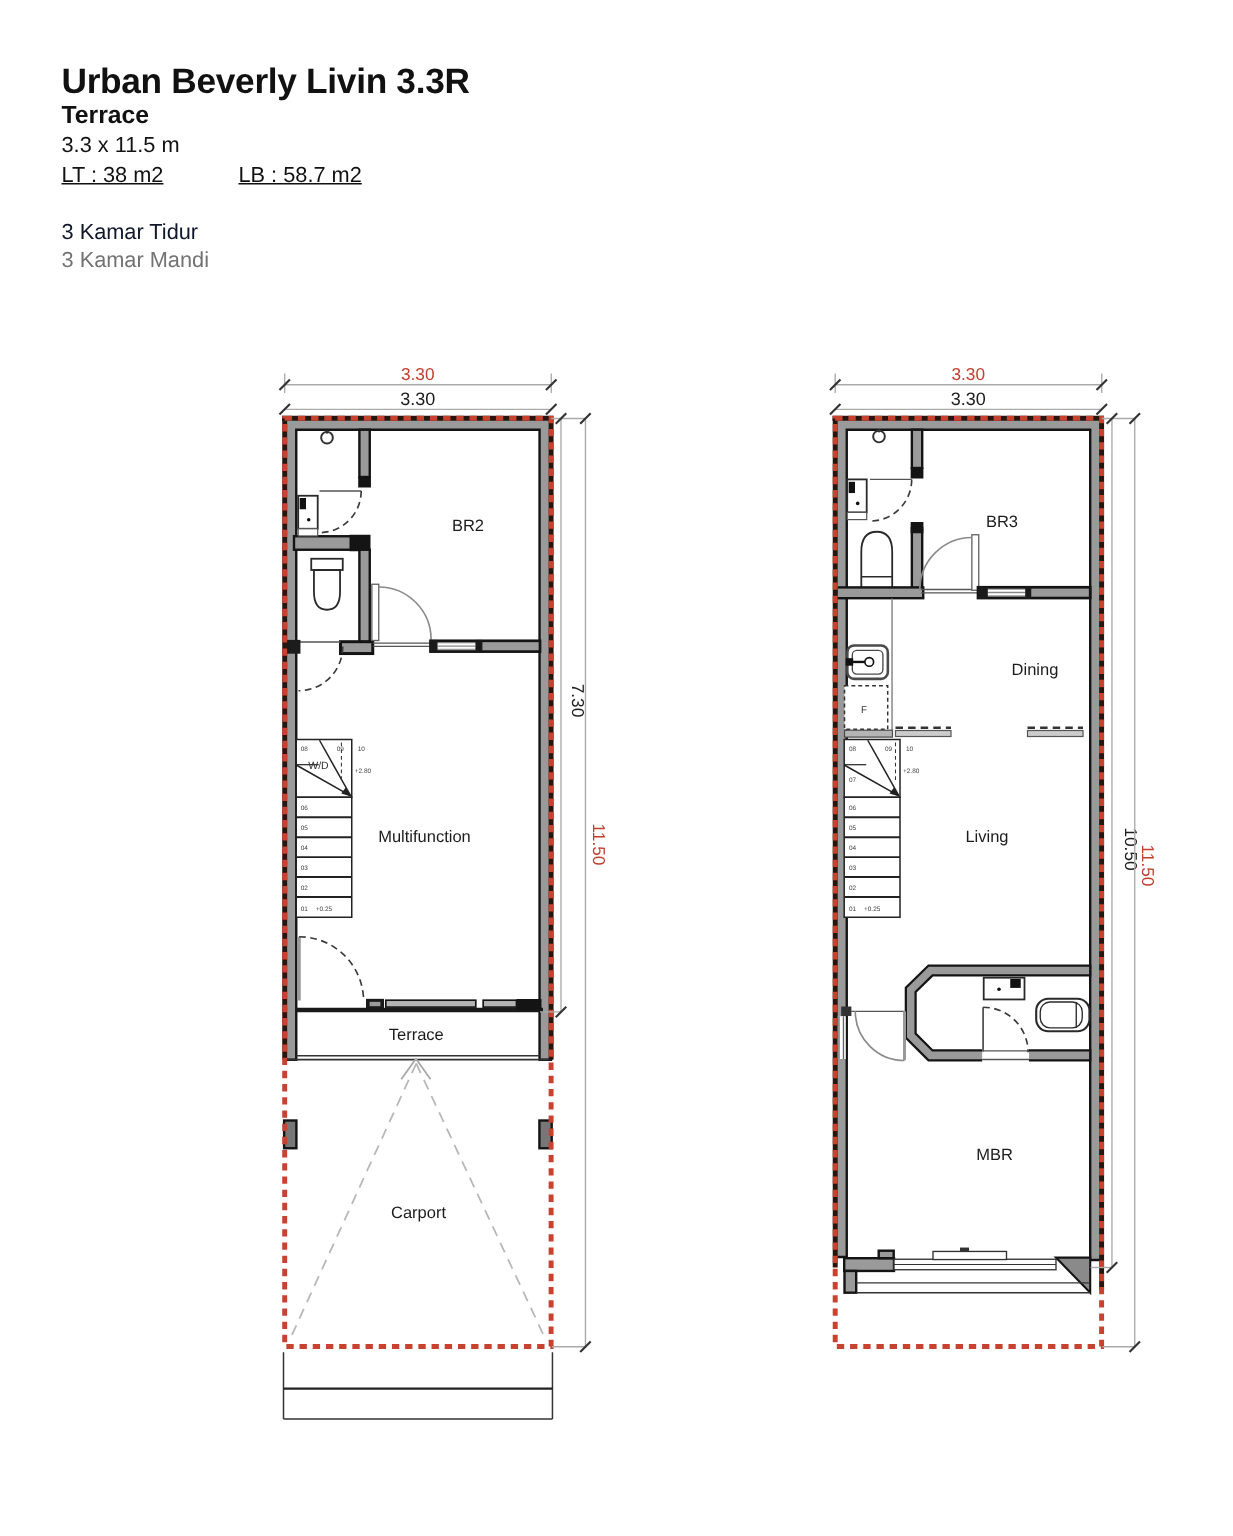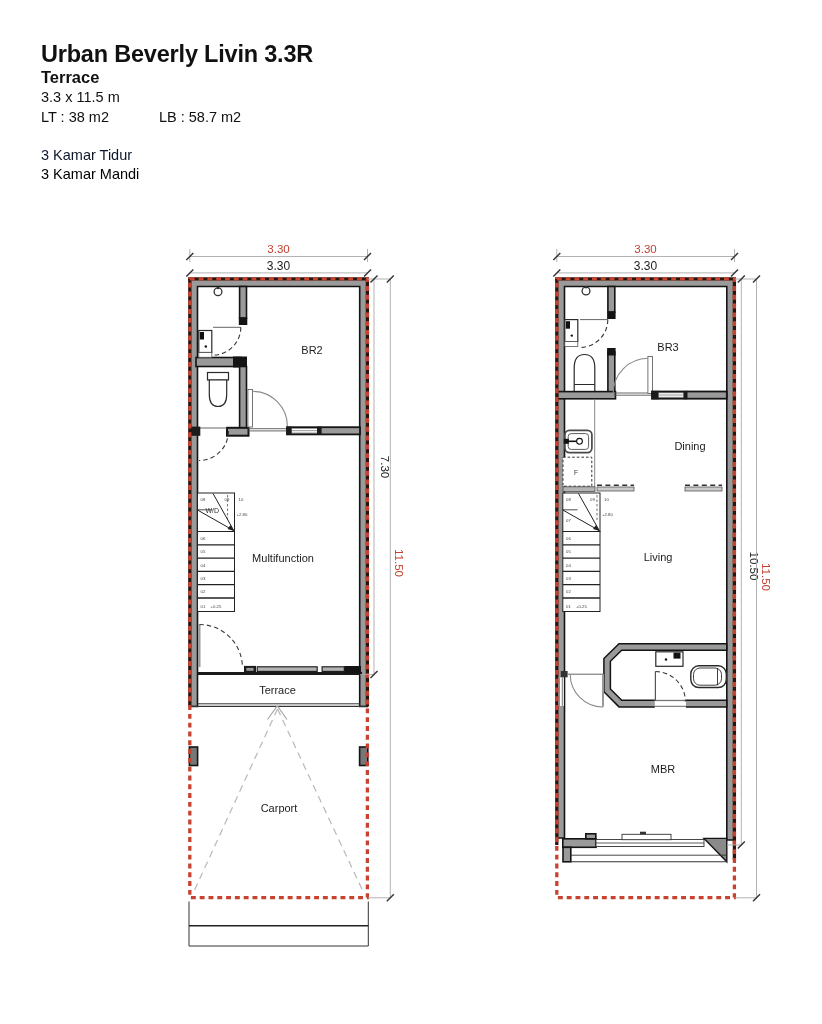--- a/index.html
+++ b/index.html
@@ -21,25 +21,25 @@
 </head>
 <body>
 <div id="page">
 
 <div style="position:absolute;left:41px;top:41px;font-weight:bold;font-size:23.5px;letter-spacing:-0.2px;color:#111;">Urban Beverly Livin 3.3R</div>
 
 <div style="position:absolute;left:41px;top:68px;font-weight:bold;font-size:16.5px;color:#111;">Terrace</div>
 
 <div style="position:absolute;left:41px;top:89px;font-size:14.5px;color:#111;text-align:right;">3.3 x 11.5 m</div>
 
-<div style="position:absolute;left:41px;top:109px;font-size:14.5px;color:#111;">LT : 38 m2<span style="margin-left:50px;">LB : 58.7 m2</span></div>
+<div style="position:absolute;left:41px;top:109px;font-size:14.5px;color:#111;text-decoration:underline;">LT : 38 m2<span style="margin-left:50px;">LB : 58.7 m2</span></div>
 
 <div style="position:absolute;left:41px;top:147px;font-size:14.5px;color:#0f172a;">3 Kamar Tidur</div>
 
-<div style="position:absolute;left:41px;top:166px;font-size:14.5px;color:#000000;">3 Kamar Mandi</div>
+<div style="position:absolute;left:41px;top:166px;font-size:14.5px;color:#737373;">3 Kamar Mandi</div>
 
 <svg width="822" height="1024" viewBox="0 0 822 1024">
 
 <g id="leftplan">
 
 <path class="wall" d="M190,279 L367.3,279 L367.3,706.5 L359.7,706.5 L359.7,286.5 L197.5,286.5 L197.5,706.5 L190,706.5 Z"></path>
 
 <g>
           <rect class="wall" x="239.6" y="286.5" width="6.9" height="31.5"></rect>
           <rect x="238.8" y="317.5" width="8.5" height="7.5" fill="#141414"></rect>

